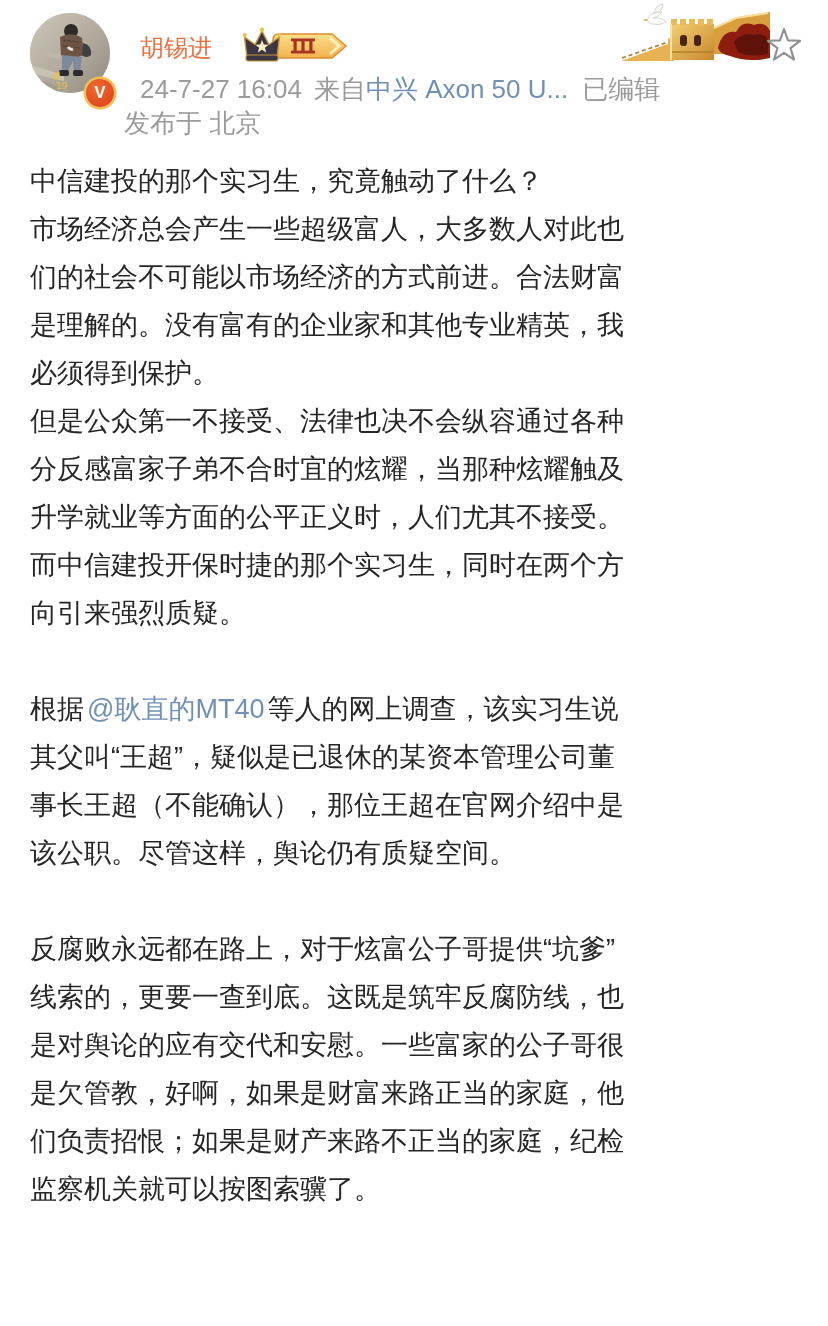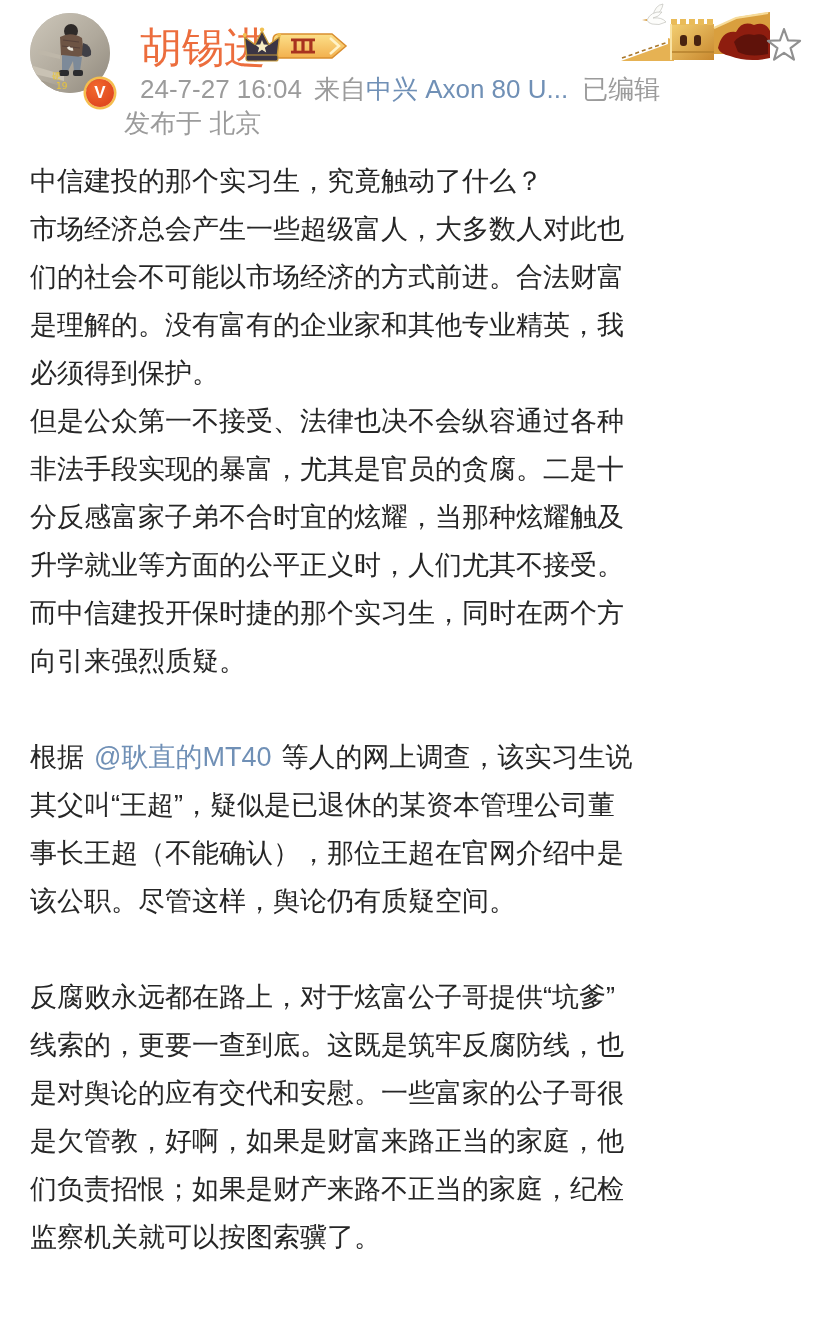--- a/index.html
+++ b/index.html
@@ -30,21 +30,21 @@
   .avatar-photo svg{display:block;}
   .v-badge{
     position:absolute;left:56px;top:66px;width:28px;height:28px;border-radius:50%;
     background:radial-gradient(circle at 38% 32%, #f26a2e 0%, #e14a1f 70%);
     box-shadow:0 0 0 2.5px #f5be4d;
     color:#ffffff;font-weight:bold;font-size:17px;line-height:28px;text-align:center;
     box-sizing:border-box;
   }
   .username{
     position:absolute;left:140px;top:28px;
-    font-size:42px;line-height:40px;color:var(--username-orange);
+    font-size:24px;line-height:40px;color:var(--username-orange);
     text-decoration:none;cursor:pointer;
   }
   .vip-badge{position:absolute;left:243px;top:27px;width:107px;height:38px;cursor:pointer;}
   .meta-row{
     position:absolute;left:140px;top:74px;
     font-size:26px;line-height:31px;color:var(--meta-gray);white-space:nowrap;
   }
   .meta-row .from-label{margin-left:12px;}
   .device-link{color:var(--link-blue);text-decoration:none;cursor:pointer;}
   .edited-label{margin-left:14px;}
@@ -55,21 +55,21 @@
   .decoration{position:absolute;left:618px;top:2px;width:156px;height:62px;pointer-events:none;}
   .star-btn{position:absolute;left:766px;top:28px;width:36px;height:36px;cursor:pointer;}
 
   
   .post-body{
     position:absolute;left:30px;top:157px;width:770px;
     font-size:27px;color:var(--body-text);
   }
   .post-line{height:48px;line-height:48px;white-space:nowrap;}
   .post-line.blank{height:48px;}
-  .mention{color:var(--link-blue);text-decoration:none;cursor:pointer;margin:0 10px;}
+  .mention{color:var(--link-blue);text-decoration:none;cursor:pointer;margin:0 3px;}
 </style>
 </head>
 <body>
 
 <div class="page">
 
   <header class="post-header">
 
     <div class="avatar-wrap">
       <div class="avatar-photo">
@@ -129,21 +129,21 @@
         <path d="M4,31 L1.5,10 L12,17.5 L19,4 L26,17.5 L36.5,10 L34,31 Z" fill="#3b3544" stroke="#c79a3a" stroke-width="1.4" stroke-linejoin="round"></path>
         <rect x="3" y="28" width="32" height="6" rx="2" fill="#3b3544" stroke="#c79a3a" stroke-width="1.2"></rect>
         <circle cx="1.8" cy="8" r="2" fill="#f0c050"></circle>
         <circle cx="19" cy="2.6" r="2.2" fill="#f0c050"></circle>
         <circle cx="36.2" cy="8" r="2" fill="#f0c050"></circle>
         <path d="M19,13 L20.8,17.6 L25.6,17.8 L21.9,20.8 L23.2,25.4 L19,22.7 L14.8,25.4 L16.1,20.8 L12.4,17.8 L17.2,17.6 Z" fill="#f7ecc4"></path>
       </svg>
     </span>
 
     <div class="meta-row">
-      <span>24-7-27 16:04</span><span class="from-label">来自</span><a class="device-link">中兴 Axon 80 U...</a><span class="edited-label">已编辑</span>
+      <span>24-7-27 16:04</span><span class="from-label">来自</span><a class="device-link">中兴 Axon 50 U...</a><span class="edited-label">已编辑</span>
     </div>
     <div class="meta-row2">发布于 北京</div>
 
     <div class="decoration">
       <svg width="156" height="62" viewBox="0 0 156 62">
         <defs>
           <linearGradient id="goldwall" x1="0" y1="0" x2="1" y2="1">
             <stop offset="0" stop-color="#f3cf72"></stop>
             <stop offset="1" stop-color="#c8882e"></stop>
           </linearGradient>
@@ -186,21 +186,20 @@
     </div>
   </header>
 
   <main class="post-body" id="post-body">
       <div class="post-line"><span class="plain-text">中信建投的那个实习生，究竟触动了什么？</span></div>
       <div class="post-line"><span class="plain-text">市场经济总会产生一些超级富人，大多数人对此也</span></div>
       <div class="post-line"><span class="plain-text">们的社会不可能以市场经济的方式前进。合法财富</span></div>
       <div class="post-line"><span class="plain-text">是理解的。没有富有的企业家和其他专业精英，我</span></div>
       <div class="post-line"><span class="plain-text">必须得到保护。</span></div>
       <div class="post-line"><span class="plain-text">但是公众第一不接受、法律也决不会纵容通过各种</span></div>
-      <div class="post-line"><span class="plain-text">非法手段实现的暴富，尤其是官员的贪腐。二是十</span></div>
       <div class="post-line"><span class="plain-text">分反感富家子弟不合时宜的炫耀，当那种炫耀触及</span></div>
       <div class="post-line"><span class="plain-text">升学就业等方面的公平正义时，人们尤其不接受。</span></div>
       <div class="post-line"><span class="plain-text">而中信建投开保时捷的那个实习生，同时在两个方</span></div>
       <div class="post-line"><span class="plain-text">向引来强烈质疑。</span></div>
       <div class="post-line blank"></div>
       <div class="post-line"><span class="plain-text">根据</span><a class="mention">@耿直的MT40</a><span class="plain-text">等人的网上调查，该实习生说</span></div>
       <div class="post-line"><span class="plain-text">其父叫“王超”，疑似是已退休的某资本管理公司董</span></div>
       <div class="post-line"><span class="plain-text">事长王超（不能确认），那位王超在官网介绍中是</span></div>
       <div class="post-line"><span class="plain-text">该公职。尽管这样，舆论仍有质疑空间。</span></div>
       <div class="post-line blank"></div>

